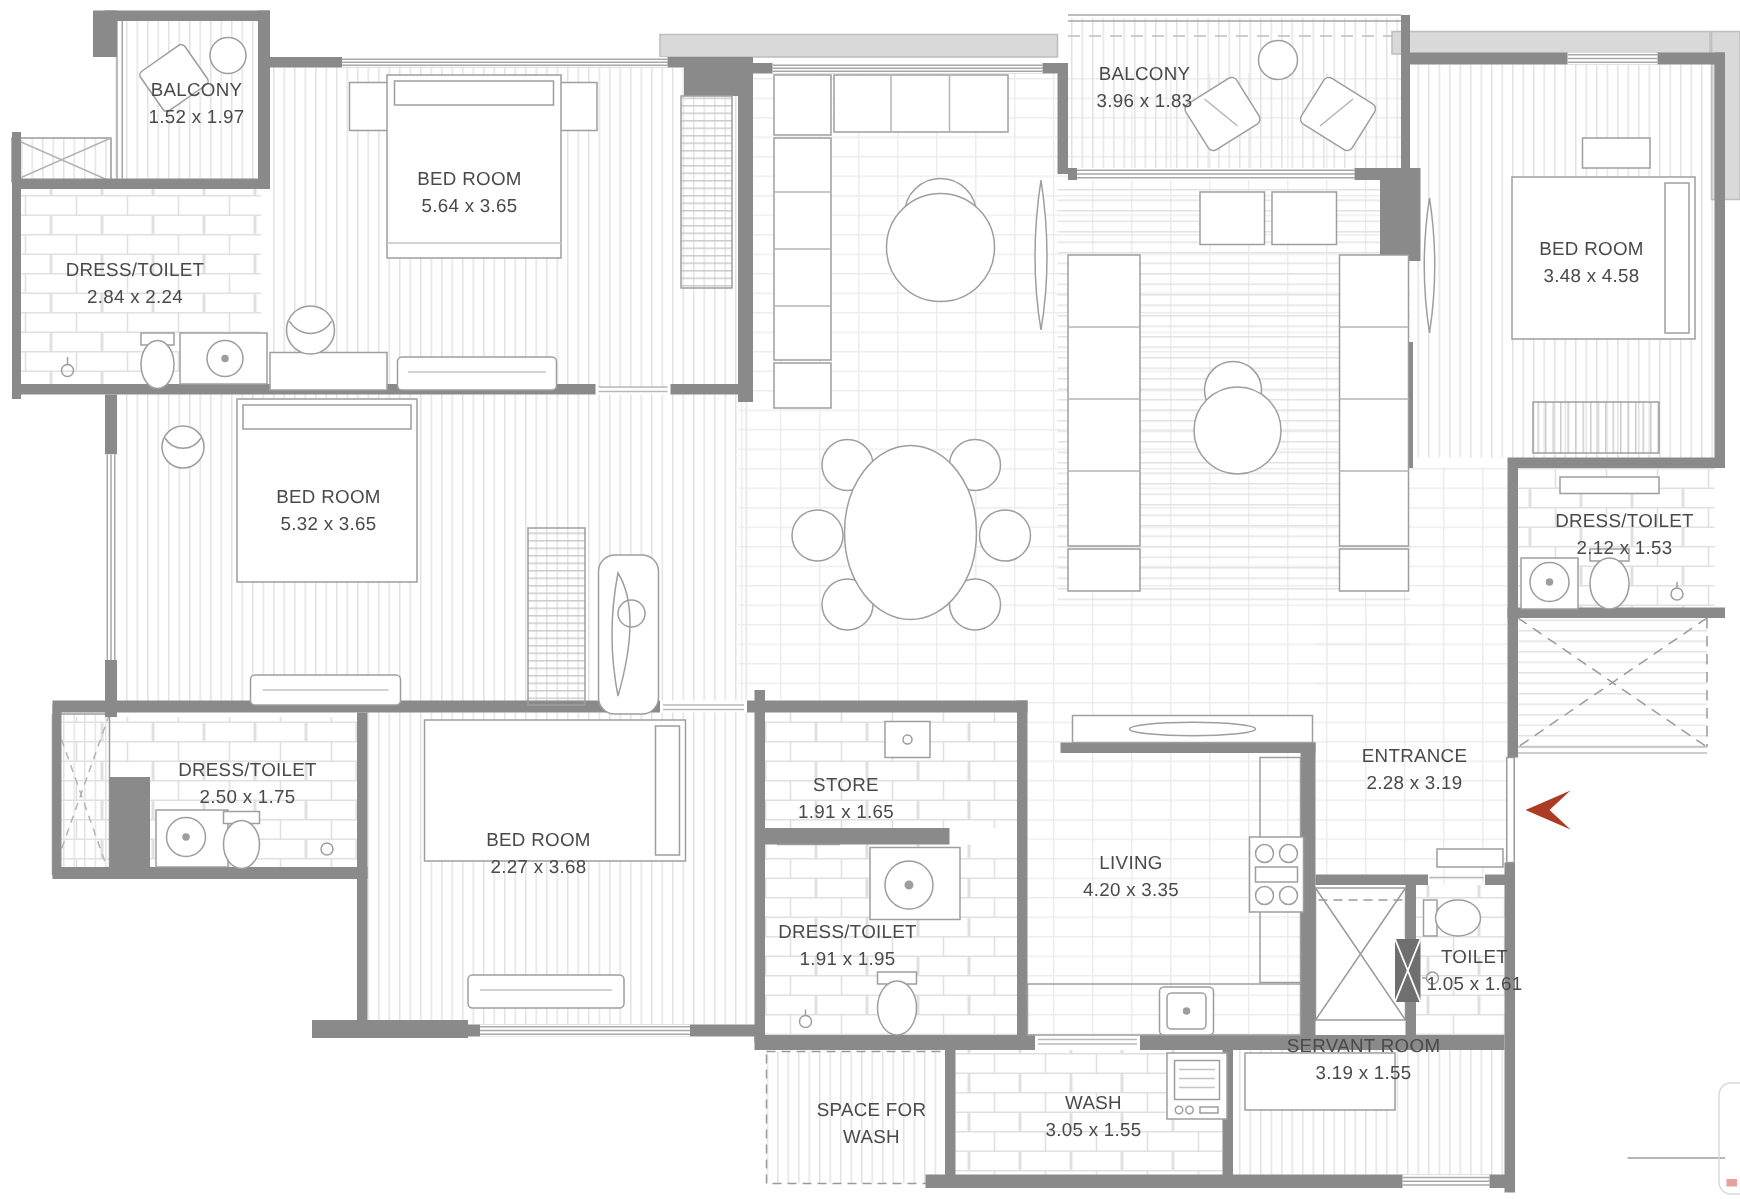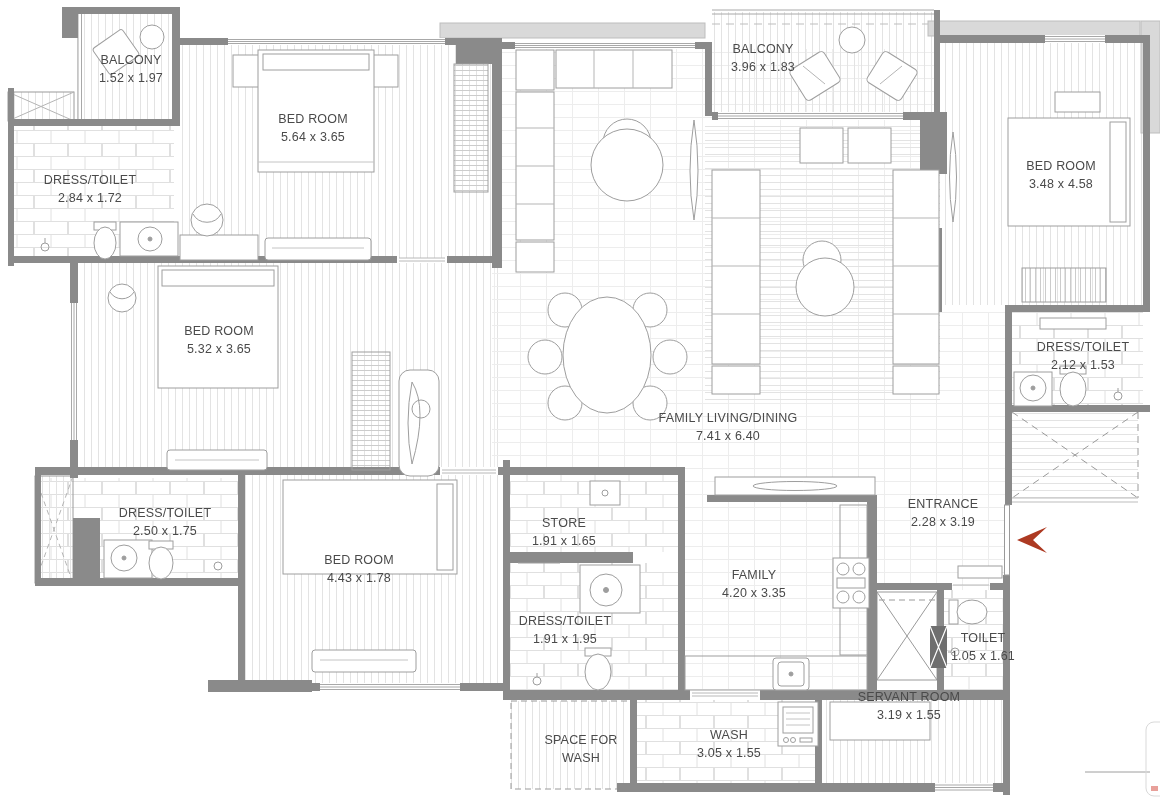--- a/index.html
+++ b/index.html
@@ -393,60 +393,56 @@
   <div class="lbl" style="left:131px;top:52px">
       <span class="l1">BALCONY</span>
       <span class="l2">1.52 x 1.97</span>
     </div>
   <div class="lbl" style="left:313px;top:111px">
       <span class="l1">BED ROOM</span>
       <span class="l2">5.64 x 3.65</span>
     </div>
   <div class="lbl" style="left:90px;top:172px">
       <span class="l1">DRESS/TOILET</span>
-      <span class="l2">2.84 x 1.72</span>
+      <span class="l2">2.84 x 2.24</span>
     </div>
   <div class="lbl" style="left:763px;top:41px">
       <span class="l1">BALCONY</span>
       <span class="l2">3.96 x 1.83</span>
     </div>
   <div class="lbl" style="left:1061px;top:158px">
       <span class="l1">BED ROOM</span>
       <span class="l2">3.48 x 4.58</span>
     </div>
   <div class="lbl" style="left:219px;top:323px">
       <span class="l1">BED ROOM</span>
       <span class="l2">5.32 x 3.65</span>
     </div>
   <div class="lbl" style="left:165px;top:505px">
       <span class="l1">DRESS/TOILET</span>
       <span class="l2">2.50 x 1.75</span>
     </div>
   <div class="lbl" style="left:359px;top:552px">
       <span class="l1">BED ROOM</span>
-      <span class="l2">4.43 x 1.78</span>
-    </div>
-  <div class="lbl" style="left:728px;top:410px">
-      <span class="l1">FAMILY LIVING/DINING</span>
-      <span class="l2">7.41 x 6.40</span>
+      <span class="l2">2.27 x 3.68</span>
     </div>
   <div class="lbl" style="left:1083px;top:339px">
       <span class="l1">DRESS/TOILET</span>
       <span class="l2">2.12 x 1.53</span>
     </div>
   <div class="lbl" style="left:943px;top:496px">
       <span class="l1">ENTRANCE</span>
       <span class="l2">2.28 x 3.19</span>
     </div>
   <div class="lbl" style="left:564px;top:515px">
       <span class="l1">STORE</span>
       <span class="l2">1.91 x 1.65</span>
     </div>
   <div class="lbl" style="left:754px;top:567px">
-      <span class="l1">FAMILY</span>
+      <span class="l1">LIVING</span>
       <span class="l2">4.20 x 3.35</span>
     </div>
   <div class="lbl" style="left:565px;top:613px">
       <span class="l1">DRESS/TOILET</span>
       <span class="l2">1.91 x 1.95</span>
     </div>
   <div class="lbl" style="left:983px;top:630px">
       <span class="l1">TOILET</span>
       <span class="l2">1.05 x 1.61</span>
     </div>

